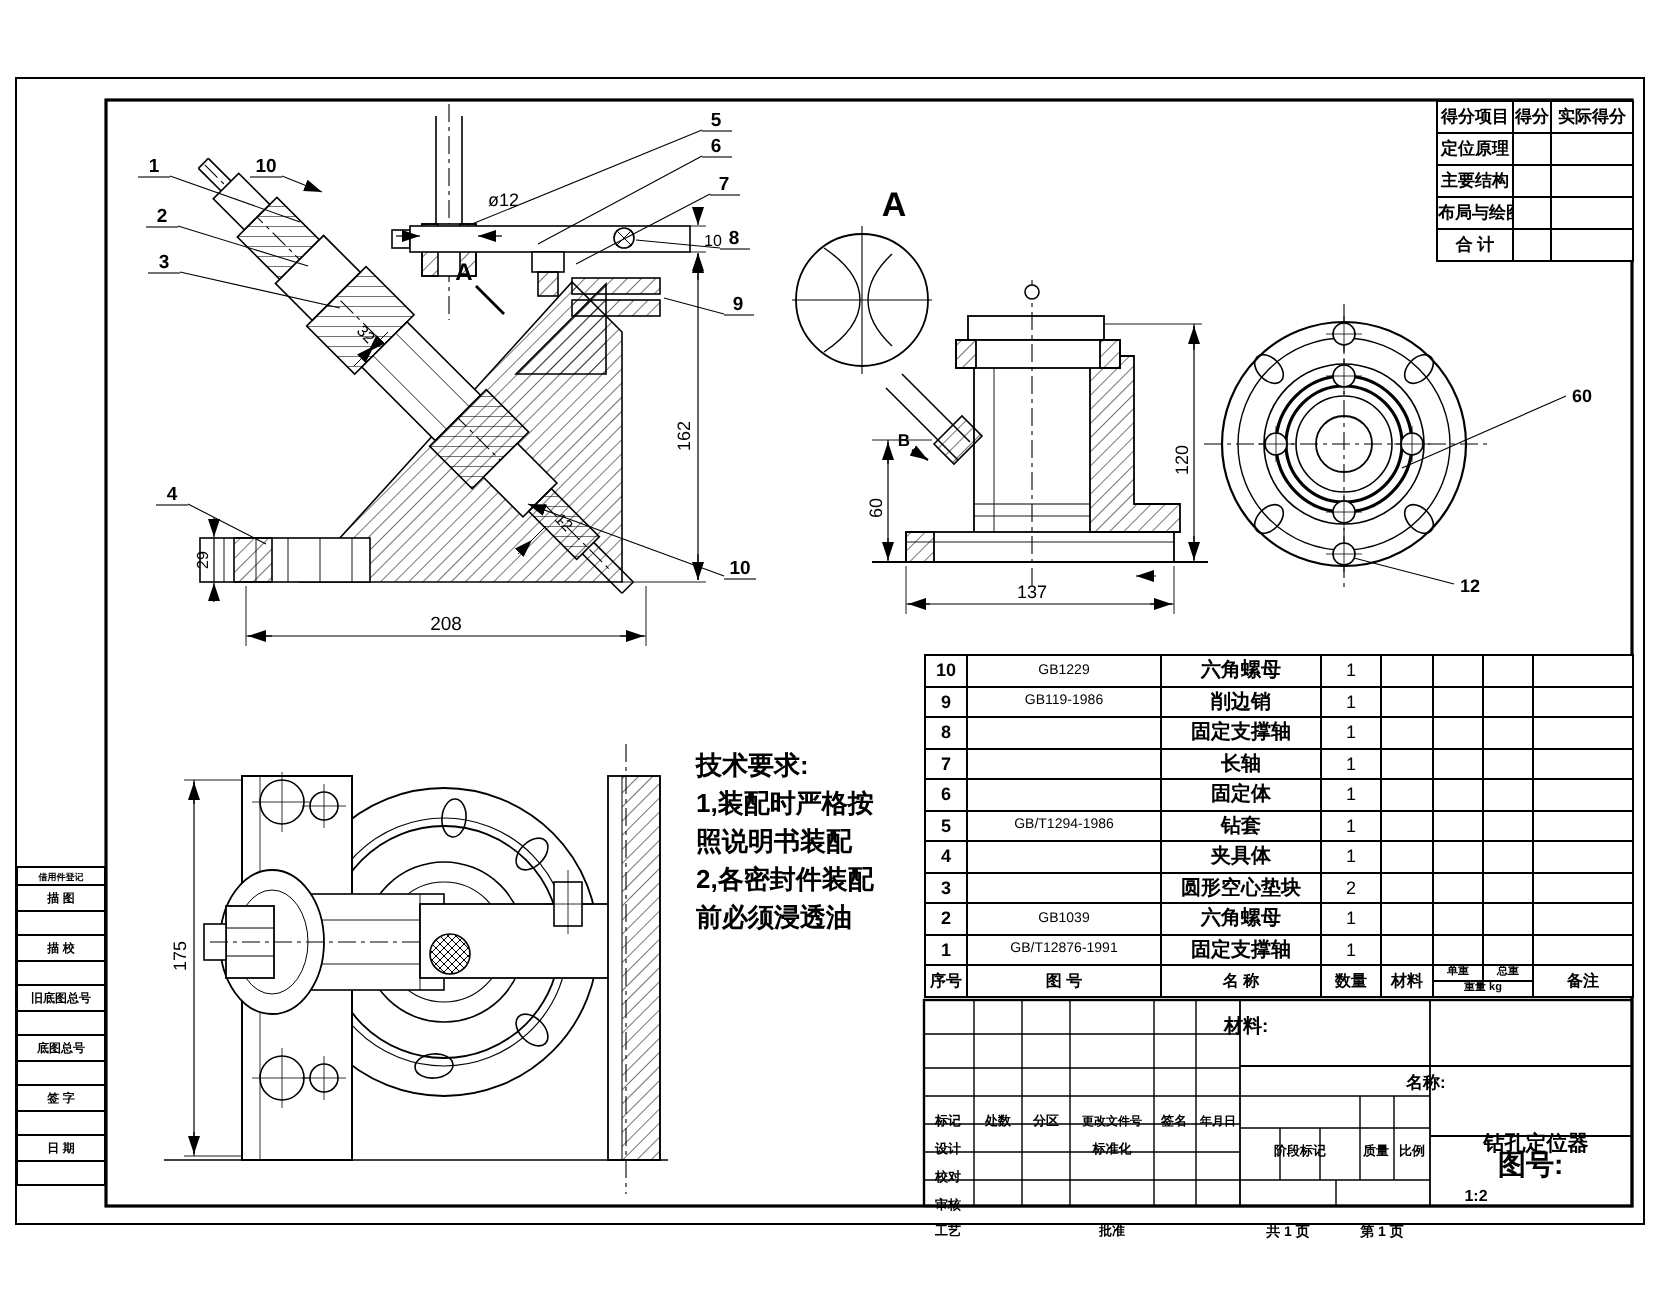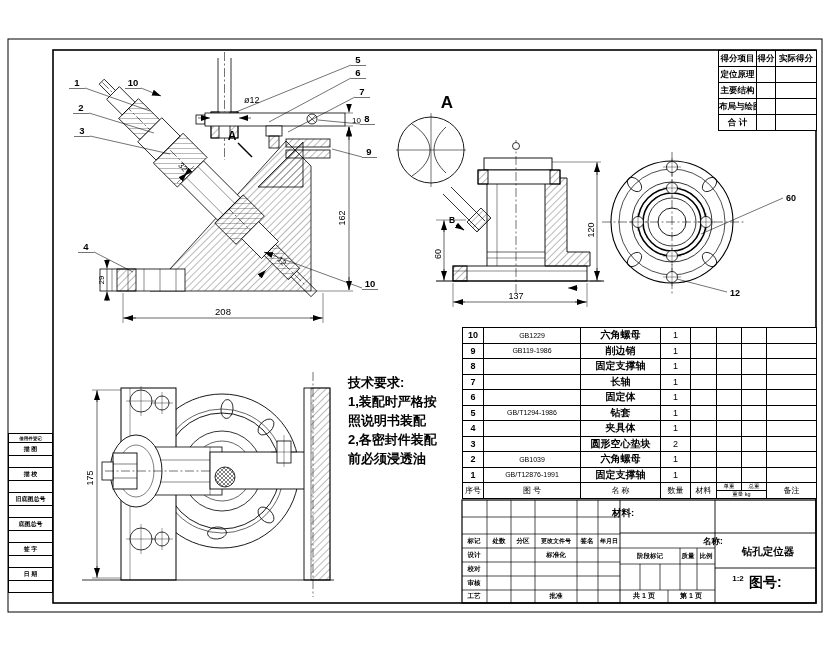--- a/index.html
+++ b/index.html
@@ -19,28 +19,28 @@
   .strip td{font-size:6px;height:12px;}
   .strip tr.tiny td{font-size:4.5px;height:8px;}
   .strip tr.blank td{height:11px;}
   
   .bom{left:462px;top:327px;width:354px;}
   .bom td{height:14.5px;}
   .c-seq{font-size:9px;font-weight:bold;}
   .c-code{font-size:7px;}
   .c-name{font-size:10px;font-weight:bold;}
   .c-qty{font-size:9px;}
-  .bom tr.hrow td{height:15px;font-size:8px;font-weight:normal;}
+  .bom tr.hrow td{height:15px;font-size:8px;font-weight:bold;}
   .wcell{padding:0;}
   .wtop{display:flex;height:7px;border-bottom:1px solid #000;font-size:5.5px;line-height:7px;}
   .wtop span{flex:1;}
   .wtop span:first-child{border-right:1px solid #000;}
   .wbot{height:7px;font-size:5.5px;line-height:7px;}
   
-  .tb{position:absolute;transform:translate(-50%,-50%);font-weight:bold;white-space:nowrap;font-size:6.5px;}
+  .tb{position:absolute;transform:translate(-50%,-50%);font-weight:bold;white-space:nowrap;font-size:6.5px;margin-top:20px;}
   .tb-l{position:absolute;font-weight:bold;white-space:nowrap;}
 </style>
 </head>
 <body>
 
 <div class="page">
 
 <svg width="830" height="654" viewBox="0 0 830 654">
   <defs>
     <pattern id="h45" width="5" height="5" patternUnits="userSpaceOnUse" patternTransform="rotate(45)">

